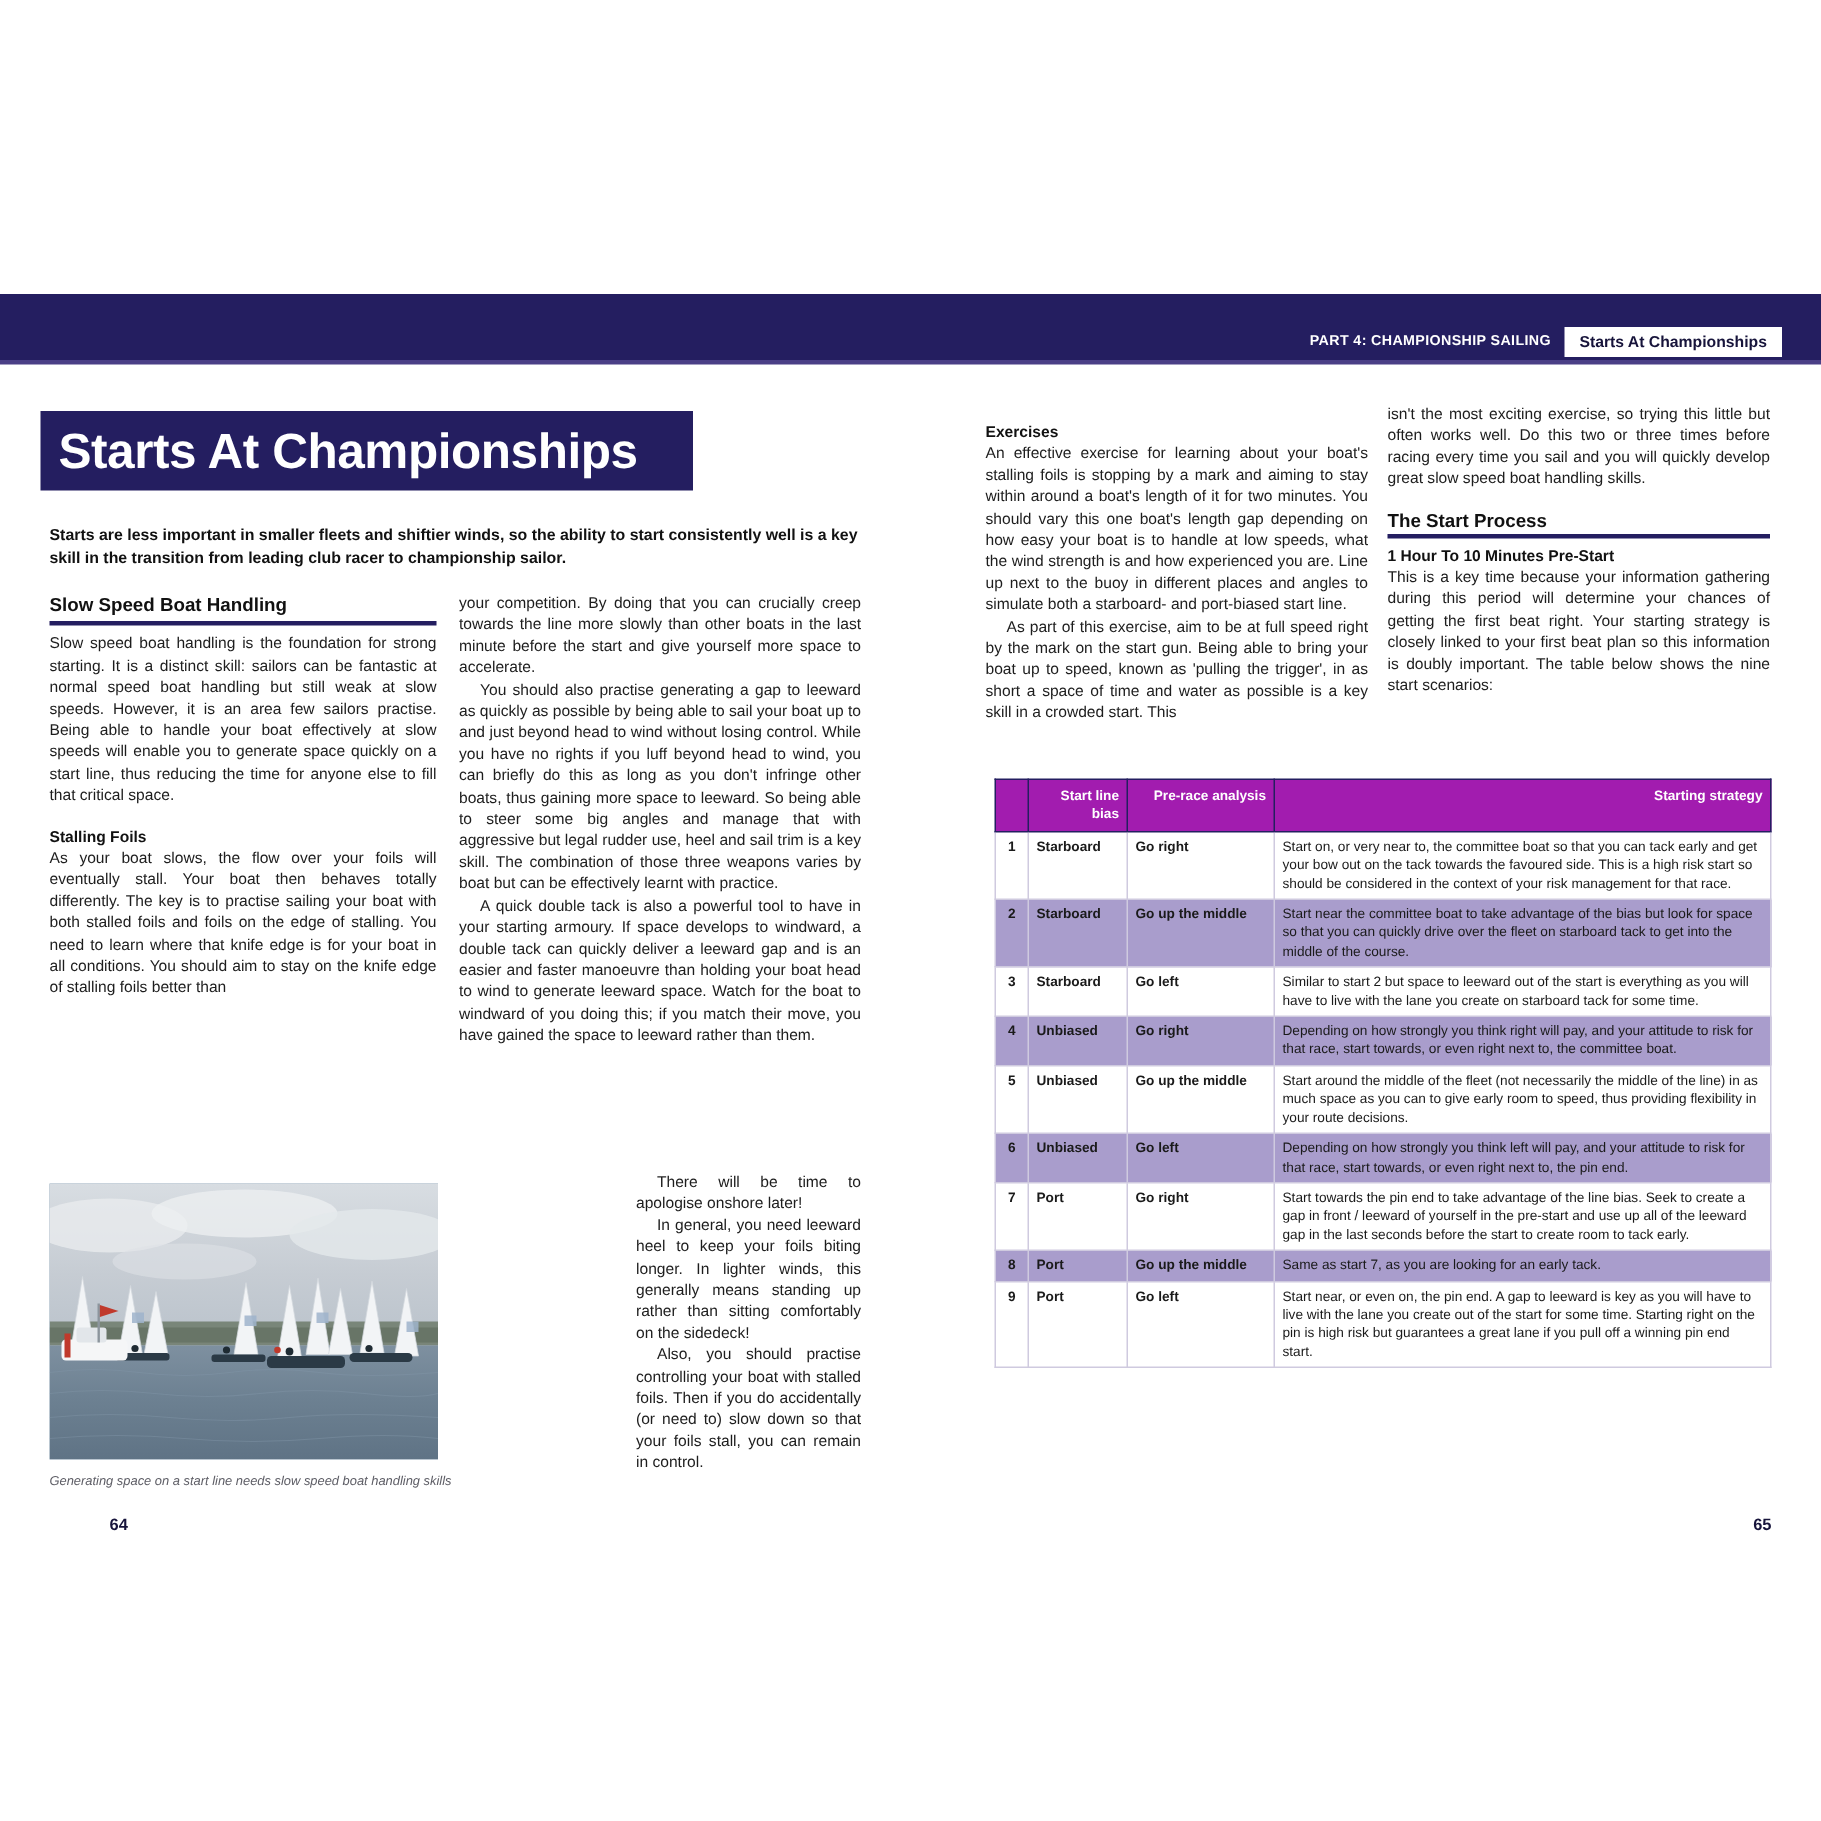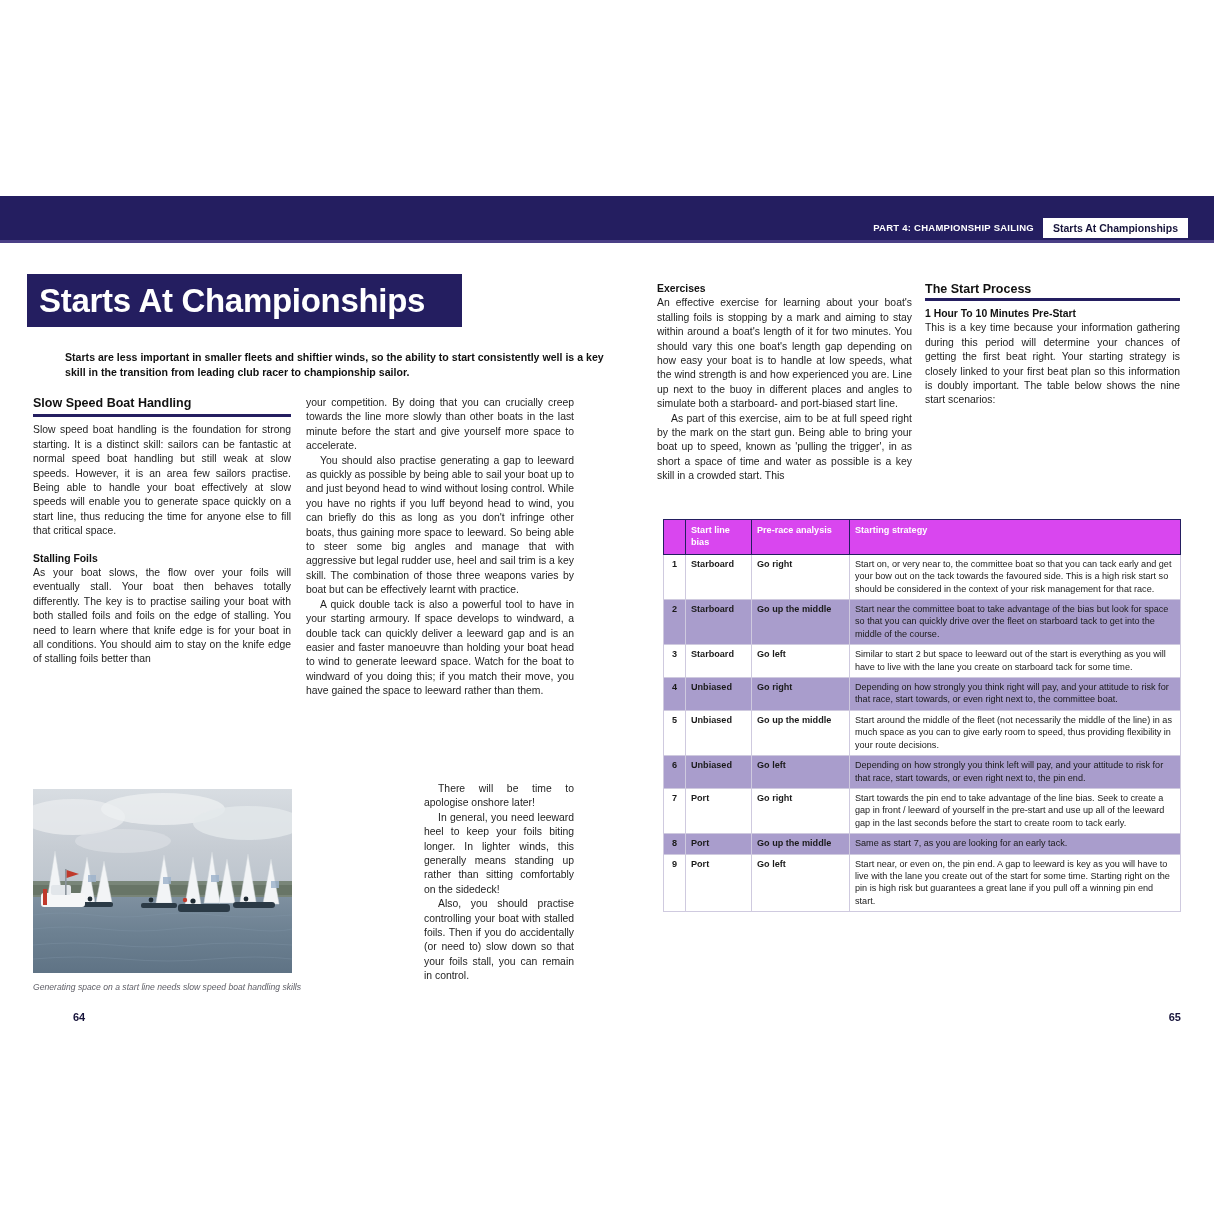--- a/index.html
+++ b/index.html
@@ -88,21 +88,20 @@
 
   .standfirst {
     position: absolute;
     left: 33px;
     top: 350px;
     width: 544px;
     font-size: 10.6px;
     font-weight: bold;
     line-height: 15px;
     color: #111111;
-    margin-left: 32px;
   }
 
   .lp-col1 {
     position: absolute;
     left: 33px;
     top: 396px;
     width: 258px;
   }
   .lp-col2 {
     position: absolute;
@@ -219,24 +218,24 @@
     font-size: 9.1px;
     line-height: 12.4px;
   }
   .scenario-table th,
   .scenario-table td {
     vertical-align: top;
     padding: 3px 5px 4px 5px;
     border: 0.8px solid #cfcadf;
   }
   .scenario-table thead th {
-    background: #d946ef;
+    background: #a21caf;
     color: #ffffff;
     font-weight: bold;
-    text-align: left;
+    text-align: right;
     border-color: #241e60;
     padding-top: 4px;
     padding-bottom: 5px;
   }
   .col-num   { width: 22px; }
   .col-bias  { width: 66px; }
   .col-pre   { width: 98px; }
   .col-strat { width: auto; }
   .scenario-table td.c-num {
     font-weight: bold;
@@ -364,20 +363,21 @@
   <div class="caption">Generating space on a start line needs slow speed boat handling skills</div>
   <div class="folio-left">64</div>
 
   <div class="rp-col1">
     <h3 class="sub3" style="margin-top:0;">Exercises</h3>
     <p class="body noindent">An effective exercise for learning about your boat's stalling foils is stopping by a mark and aiming to stay within around a boat's length of it for two minutes. You should vary this one boat's length gap depending on how easy your boat is to handle at low speeds, what the wind strength is and how experienced you are. Line up next to the buoy in different places and angles to simulate both a starboard- and port-biased start line.</p>
     <p class="body">As part of this exercise, aim to be at full speed right by the mark on the start gun. Being able to bring your boat up to speed, known as 'pulling the trigger', in as short a space of time and water as possible is a key skill in a crowded start. This</p>
   </div>
 
   <div class="rp-col2">
+    <p class="body noindent">isn't the most exciting exercise, so trying this little but often works well. Do this two or three times before racing every time you sail and you will quickly develop great slow speed boat handling skills.</p>
     <h2 class="sub-right">The Start Process</h2>
     <div class="rule"></div>
     <h3 class="sub3" style="margin-top:0;">1 Hour To 10 Minutes Pre-Start</h3>
     <p class="body noindent">This is a key time because your information gathering during this period will determine your chances of getting the first beat right. Your starting strategy is closely linked to your first beat plan so this information is doubly important. The table below shows the nine start scenarios:</p>
   </div>
 
   <table class="scenario-table">
     <colgroup>
       <col class="col-num">
         <col class="col-bias">

